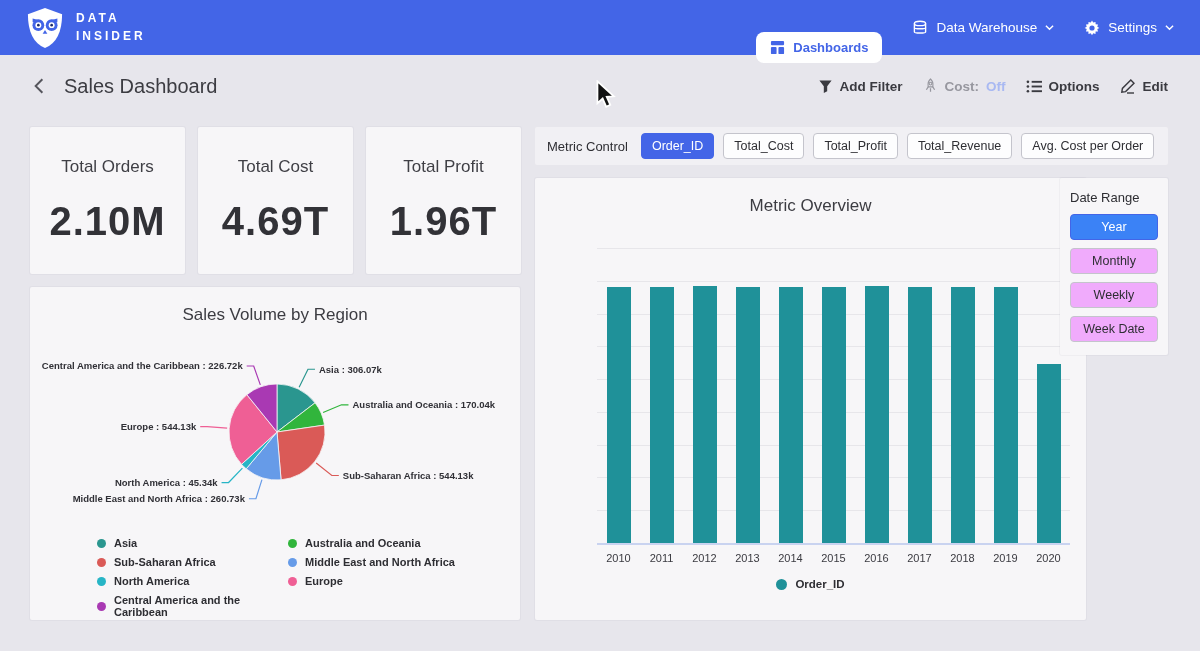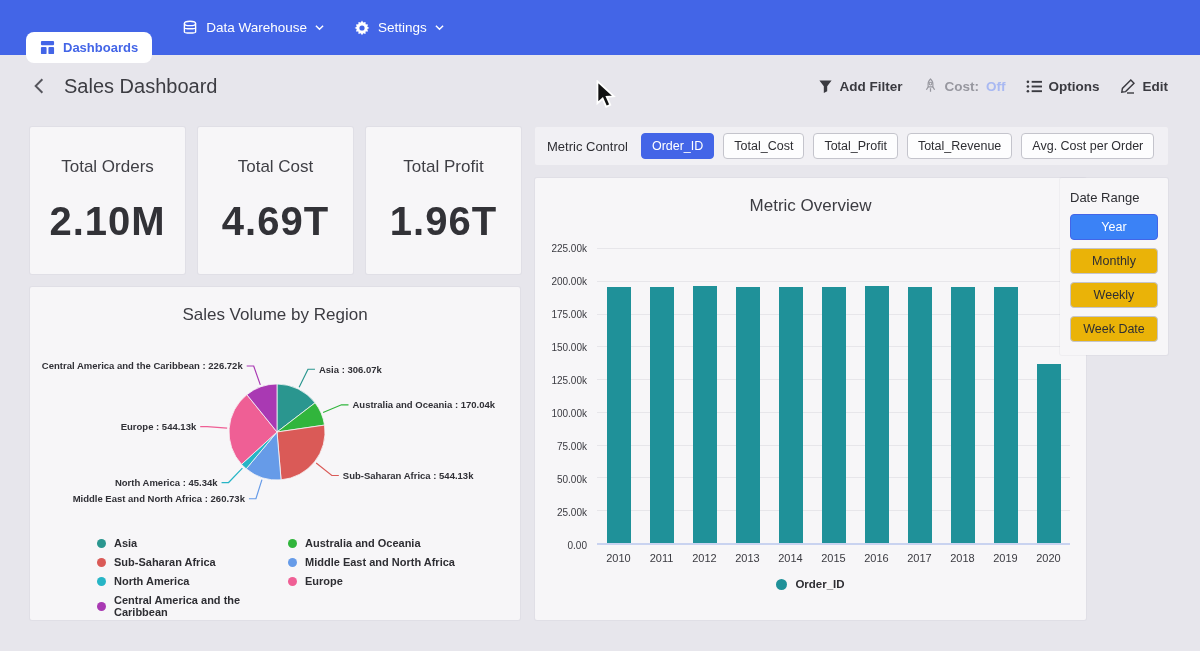--- a/index.html
+++ b/index.html
@@ -64,33 +64,51 @@
   .bar { width:24px; background:#1f9199; }
   .xlabels { position:absolute; left:62px; right:16px; top:374px; display:flex; justify-content:space-around; }
   .xlabel { font-size:11px; color:#3a3a40; width:39px; text-align:center; }
   .bar-legend { position:absolute; left:0; right:0; top:400px; display:flex; justify-content:center;
                 align-items:center; gap:8px; font-size:11.5px; font-weight:bold; color:#2e2e33; }
   .bar-legend-dot { width:11px; height:11px; border-radius:50%; background:#1f9199; }
 
   
   .date-card { left:1060px; top:178px; width:108px; height:177px; padding:12px 10px; }
   .date-label { font-size:13px; color:#2e2e33; margin-bottom:9px; }
-  .date-btn { display:block; width:100%; height:26px; margin-bottom:8px; background:#eab308;
+  .date-btn { display:block; width:100%; height:26px; margin-bottom:8px; background:#f0abfc;
               border:1px solid #c4c4cc; border-radius:4px; font-size:12.5px; color:#2e2e33;
               cursor:pointer; font-family:"Liberation Sans", sans-serif; }
   .date-btn.active { background:#3b82f6; border-color:#4365e7; color:#fff; }
 
   .cursor { position:absolute; left:596px; top:80px; }
 </style>
 </head>
 <body>
 
 <div class="page">
 
   <div class="navbar">
+    <div class="brand">
+      <svg width="38" height="42" viewBox="0 0 40 44">
+        <path d="M20 1 L38 7.5 C38 26 32 38.5 20 43 C8 38.5 2 26 2 7.5 Z" fill="#ffffff"></path>
+        <circle cx="13" cy="19" r="6.2" fill="#4365e7"></circle>
+        <circle cx="27" cy="19" r="6.2" fill="#4365e7"></circle>
+        <circle cx="13" cy="19" r="3.1" fill="#ffffff"></circle>
+        <circle cx="27" cy="19" r="3.1" fill="#ffffff"></circle>
+        <circle cx="13" cy="19" r="1.4" fill="#1b2a6b"></circle>
+        <circle cx="27" cy="19" r="1.4" fill="#1b2a6b"></circle>
+        <path d="M7 12 L18 15 L7 16 Z" fill="#4365e7"></path>
+        <path d="M33 12 L22 15 L33 16 Z" fill="#4365e7"></path>
+        <path d="M20 24 L17.5 28 L22.5 28 Z" fill="#4365e7"></path>
+      </svg>
+      <div class="brand-text">
+        <div>DATA</div>
+        <div>INSIDER</div>
+      </div>
+    </div>
     <div class="nav-right">
       <button class="nav-pill">
         <svg class="dash-ic" width="15" height="15" viewBox="0 0 16 16">
           <rect x="1" y="1" width="14" height="4.5" rx="1" fill="#4365e7"></rect>
           <rect x="1" y="7.5" width="6" height="7.5" rx="1" fill="#4365e7"></rect>
           <rect x="9" y="7.5" width="6" height="7.5" rx="1" fill="#4365e7"></rect>
         </svg>
         <span>Dashboards</span>
       </button>
       <div class="nav-item">
@@ -235,32 +253,20 @@
         </div>
         <div class="legend-item">
           <span class="legend-dot" style="background: rgb(169, 57, 179);"></span>
           <span>Central America and the Caribbean</span>
         </div>
       </div>
   </div>
 
   <div class="card bar-card">
     <div class="chart-title">Metric Overview</div>
-    <div id="yaxis" class="yaxis">
-        <div class="ytick" style="top: 0%;">225.00k</div>
-        <div class="ytick" style="top: 11.1111%;">200.00k</div>
-        <div class="ytick" style="top: 22.2222%;">175.00k</div>
-        <div class="ytick" style="top: 33.3333%;">150.00k</div>
-        <div class="ytick" style="top: 44.4444%;">125.00k</div>
-        <div class="ytick" style="top: 55.5556%;">100.00k</div>
-        <div class="ytick" style="top: 66.6667%;">75.00k</div>
-        <div class="ytick" style="top: 77.7778%;">50.00k</div>
-        <div class="ytick" style="top: 88.8889%;">25.00k</div>
-        <div class="ytick" style="top: 100%;">0.00</div>
-      </div>
     <div id="plot" class="plot">
       <div id="grid">
           <div class="gridline" style="top: 0%;"></div>
           <div class="gridline" style="top: 11.1111%;"></div>
           <div class="gridline" style="top: 22.2222%;"></div>
           <div class="gridline" style="top: 33.3333%;"></div>
           <div class="gridline" style="top: 44.4444%;"></div>
           <div class="gridline" style="top: 55.5556%;"></div>
           <div class="gridline" style="top: 66.6667%;"></div>
           <div class="gridline" style="top: 77.7778%;"></div>

